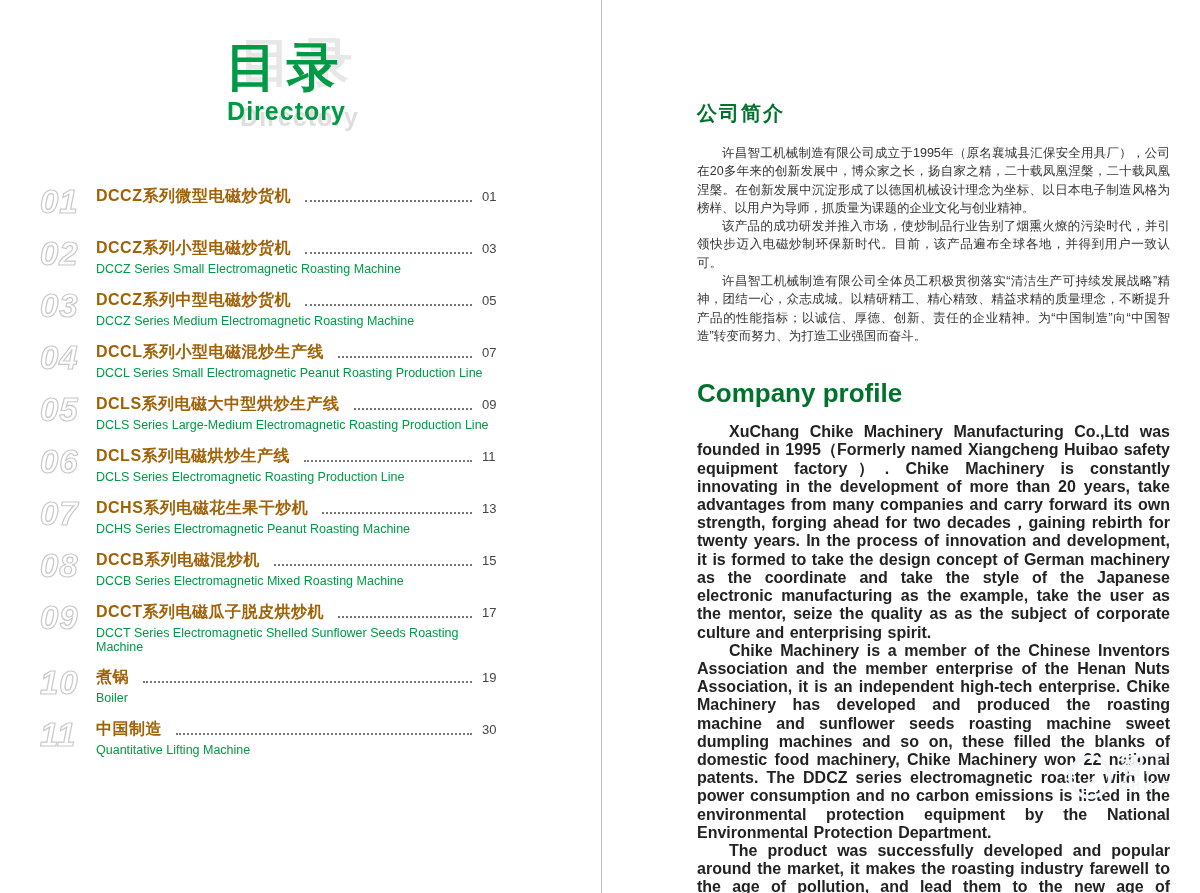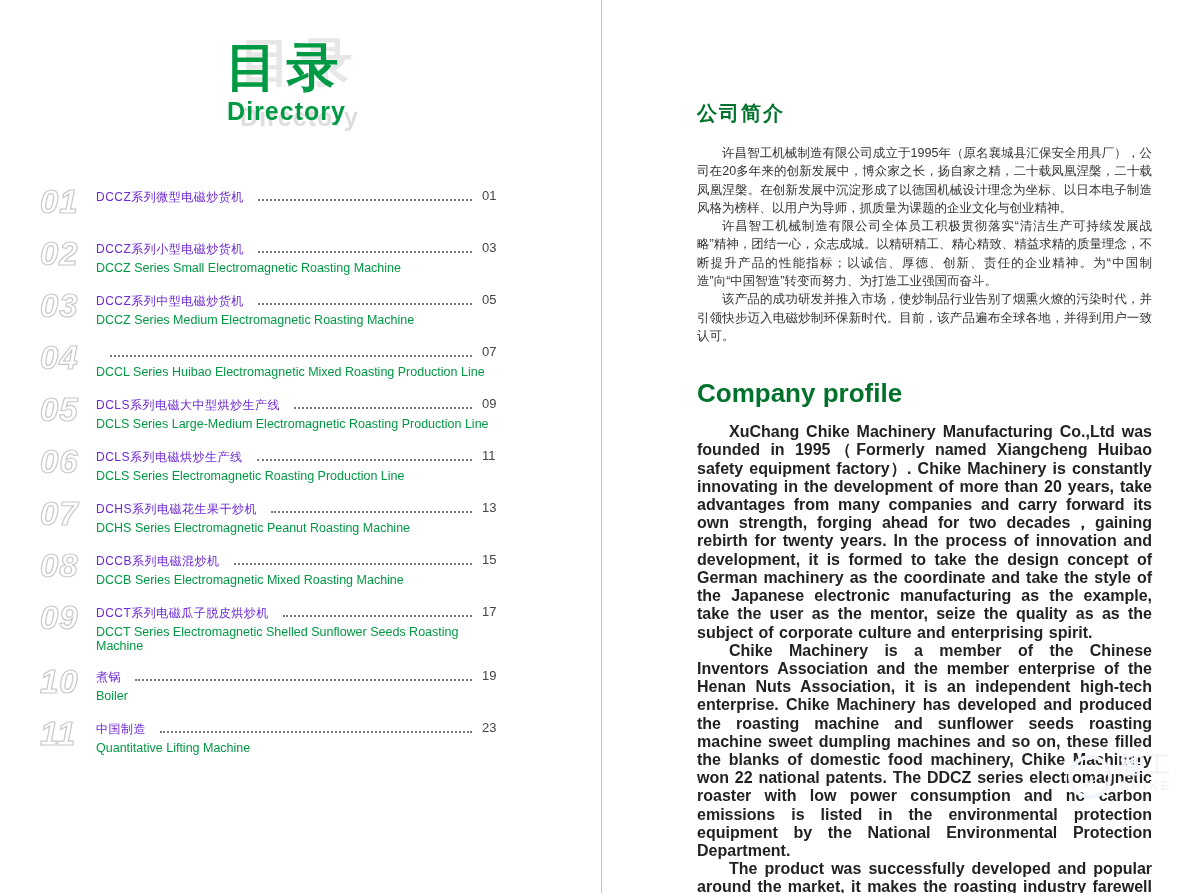--- a/index.html
+++ b/index.html
@@ -15,29 +15,29 @@
   .toc-title-en { font-size:25px; font-weight:bold; color:var(--green);
     text-shadow:13px 6px 0 #dedede; margin-top:2px; letter-spacing:1px; }
 
   .toc-list { position:absolute; left:40px; top:186px; width:468px; }
   .toc-row { display:flex; align-items:flex-start; margin-bottom:13px; min-height:39px; }
   .toc-num { flex:0 0 56px; font-size:33px; font-weight:bold; font-style:italic;
     letter-spacing:1px; color:transparent; -webkit-text-stroke:1.2px #c9c9c9;
     line-height:36px; margin-top:-2px; }
   .toc-body { flex:1; }
   .toc-line1 { display:flex; align-items:flex-end; }
-  .toc-item-title { font-size:12px; font-weight:normal; color:#6d28d9; white-space:nowrap;
+  .toc-item-title { font-size:16px; font-weight:bold; color:#a16207; white-space:nowrap;
     letter-spacing:0.5px; }
   .toc-dots { flex:1; border-bottom:2px dotted #777; margin:0 10px 5px 14px; min-width:40px; }
   .toc-page { flex:0 0 26px; font-size:13px; color:#444; line-height:20px; }
   .toc-sub { font-size:12.5px; color:var(--green); margin-top:3px; }
 
   
   .right-page { position:absolute; left:601px; top:0; width:599px; height:893px;
-    border-left:1.5px solid #c3c3c3; padding:100px 48px 0 95px; }
+    border-left:1.5px solid #c3c3c3; padding:100px 30px 0 95px; }
   .profile-heading-cn { font-size:20px; font-weight:bold; color:var(--dark-green);
     letter-spacing:2px; margin-bottom:17px; }
   .cn-body p { font-size:12.5px; line-height:18.3px; color:#333; text-align:justify;
     text-indent:2em; }
   .profile-heading-en { font-size:26px; font-weight:bold; color:var(--dark-green);
     margin:33px 0 14px; }
   .en-body p { font-size:16px; font-weight:bold; line-height:18.2px; color:#222;
     text-align:justify; text-indent:2em; word-spacing:1px; }
   .en-body p:first-of-type::first-letter { font-size:16px; }
 
@@ -96,24 +96,25 @@
             <span class="toc-page">05</span>
           </div>
           <div class="toc-sub">DCCZ Series Medium Electromagnetic Roasting Machine</div>
         </div>
       </div>
 
       <div class="toc-row">
         <span class="toc-num">04</span>
         <div class="toc-body">
           <div class="toc-line1">
+            <span class="toc-item-title">DCCL系列小型电磁混炒生产线</span>
             <span class="toc-dots"></span>
             <span class="toc-page">07</span>
           </div>
-          <div class="toc-sub">DCCL Series Huibao Electromagnetic Mixed Roasting Production Line</div>
+          <div class="toc-sub">DCCL Series Small Electromagnetic Peanut Roasting Production Line</div>
         </div>
       </div>
 
       <div class="toc-row">
         <span class="toc-num">05</span>
         <div class="toc-body">
           <div class="toc-line1">
             <span class="toc-item-title">DCLS系列电磁大中型烘炒生产线</span>
             <span class="toc-dots"></span>
             <span class="toc-page">09</span>
@@ -181,36 +182,36 @@
           <div class="toc-sub">Boiler</div>
         </div>
       </div>
 
       <div class="toc-row">
         <span class="toc-num">11</span>
         <div class="toc-body">
           <div class="toc-line1">
             <span class="toc-item-title">中国制造</span>
             <span class="toc-dots"></span>
-            <span class="toc-page">23</span>
+            <span class="toc-page">30</span>
           </div>
           <div class="toc-sub">Quantitative Lifting Machine</div>
         </div>
       </div>
 
     </div>
   </div>
 
   <div class="right-page">
     <div class="profile-heading-cn">公司简介</div>
 
     <div class="cn-body">
       <p>许昌智工机械制造有限公司成立于1995年（原名襄城县汇保安全用具厂），公司在20多年来的创新发展中，博众家之长，扬自家之精，二十载凤凰涅槃，二十载凤凰涅槃。在创新发展中沉淀形成了以德国机械设计理念为坐标、以日本电子制造风格为榜样、以用户为导师，抓质量为课题的企业文化与创业精神。</p>
+      <p>该产品的成功研发并推入市场，使炒制品行业告别了烟熏火燎的污染时代，并引领快步迈入电磁炒制环保新时代。目前，该产品遍布全球各地，并得到用户一致认可。</p>
       <p>许昌智工机械制造有限公司全体员工积极贯彻落实“清洁生产可持续发展战略”精神，团结一心，众志成城。以精研精工、精心精致、精益求精的质量理念，不断提升产品的性能指标；以诚信、厚德、创新、责任的企业精神。为“中国制造”向“中国智造”转变而努力、为打造工业强国而奋斗。</p>
-      <p>该产品的成功研发并推入市场，使炒制品行业告别了烟熏火燎的污染时代，并引领快步迈入电磁炒制环保新时代。目前，该产品遍布全球各地，并得到用户一致认可。</p>
     </div>
 
     <div class="profile-heading-en">Company profile</div>
 
     <div class="en-body">
       <p>XuChang Chike Machinery Manufacturing Co.,Ltd was founded in 1995（Formerly named Xiangcheng Huibao safety equipment factory）. Chike Machinery is constantly innovating in the development of more than 20 years, take advantages from many companies and carry forward its own strength, forging ahead for two decades，gaining rebirth for twenty years. In the process of innovation and development, it is formed to take the design concept of German machinery as the coordinate and take the style of the Japanese electronic manufacturing as the example, take the user as the mentor, seize the quality as as the subject of corporate culture and enterprising spirit.</p>
       <p>Chike Machinery is a member of the Chinese Inventors Association and the member enterprise of the Henan Nuts Association, it is an independent high-tech enterprise. Chike Machinery has developed and produced the roasting machine and sunflower seeds roasting machine sweet dumpling machines and so on, these filled the blanks of domestic food machinery, Chike Machinery won 22 national patents. The DDCZ series electromagnetic roaster with low power consumption and no carbon emissions is listed in the environmental protection equipment by the National Environmental Protection Department.</p>
       <p>The product was successfully developed and popular around the market, it makes the roasting industry farewell to the age of pollution, and lead them to the new age of electronic roasting. At present, the product is popular all over the world and win great prise by all users.</p>
 
     </div>

